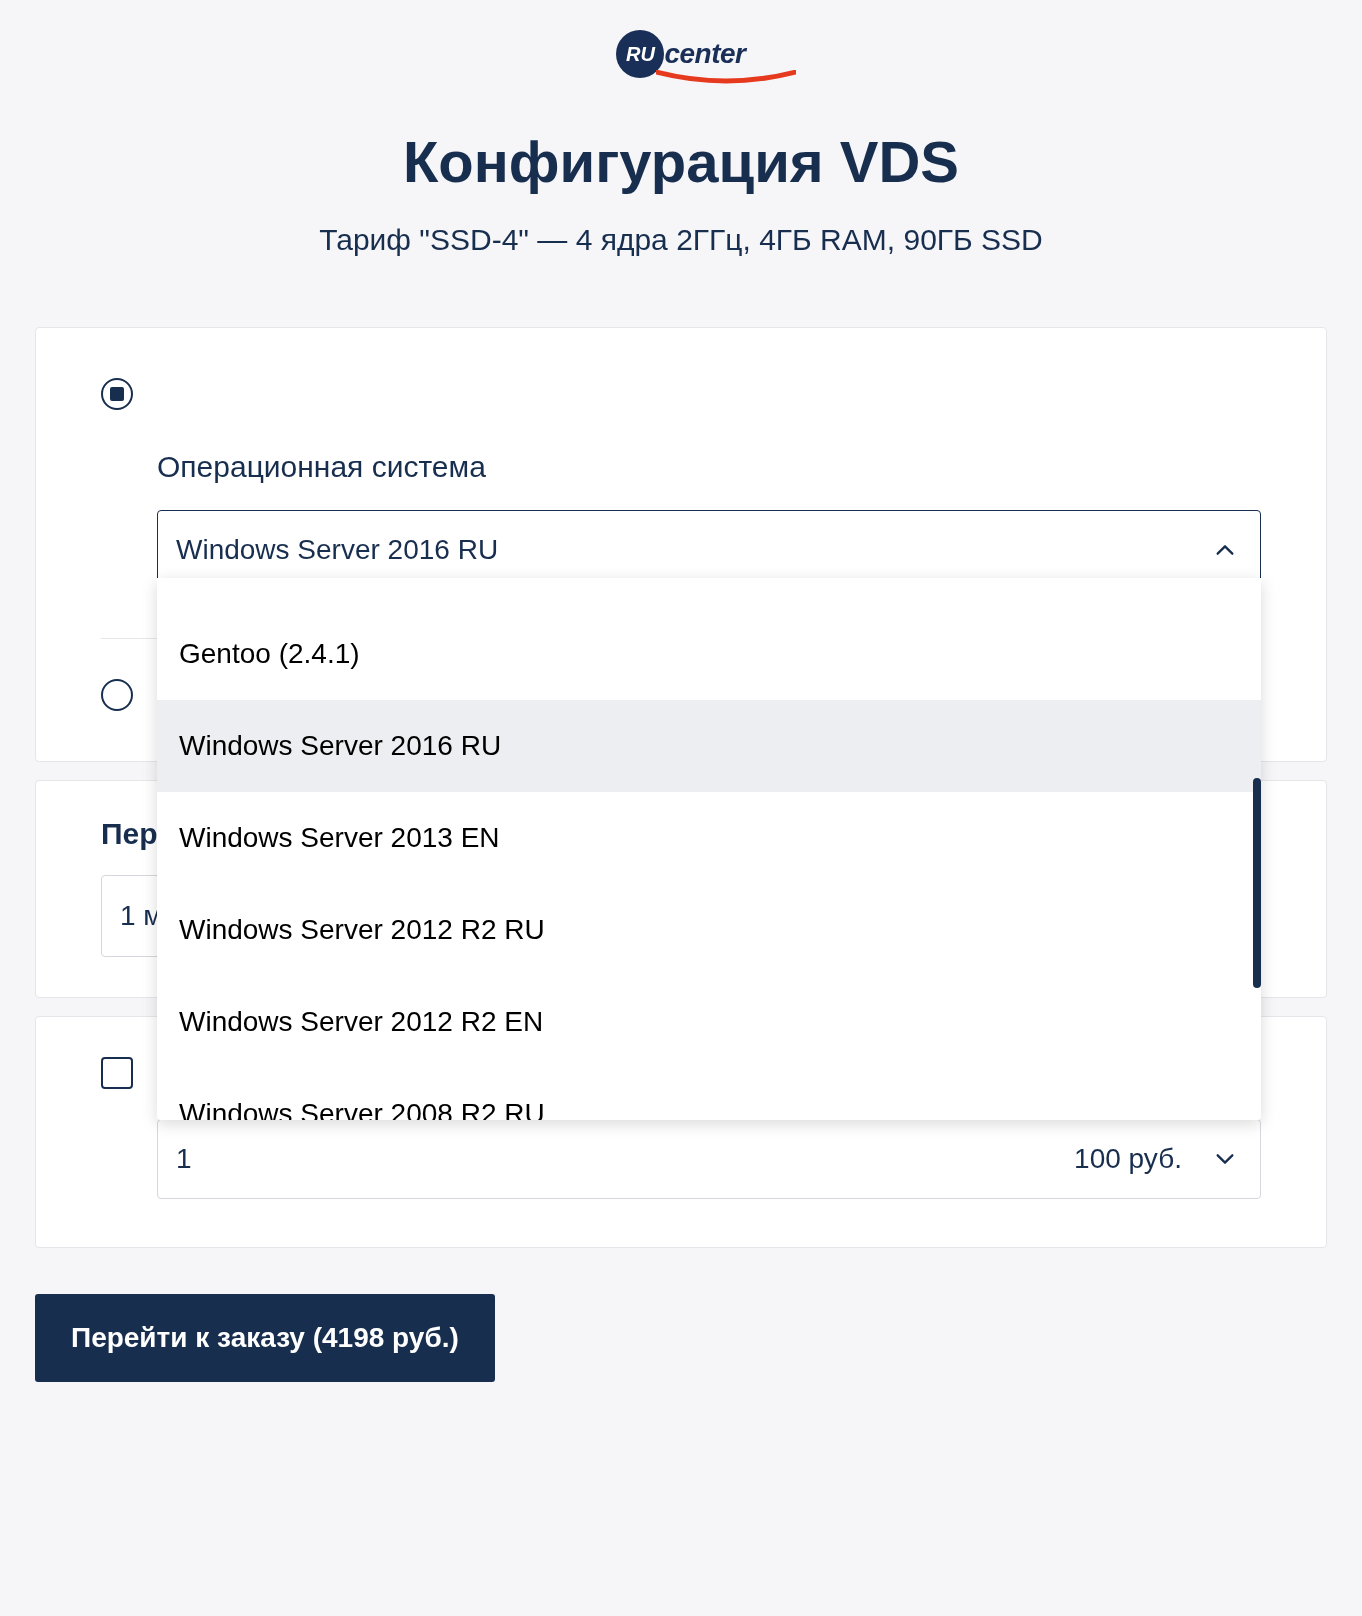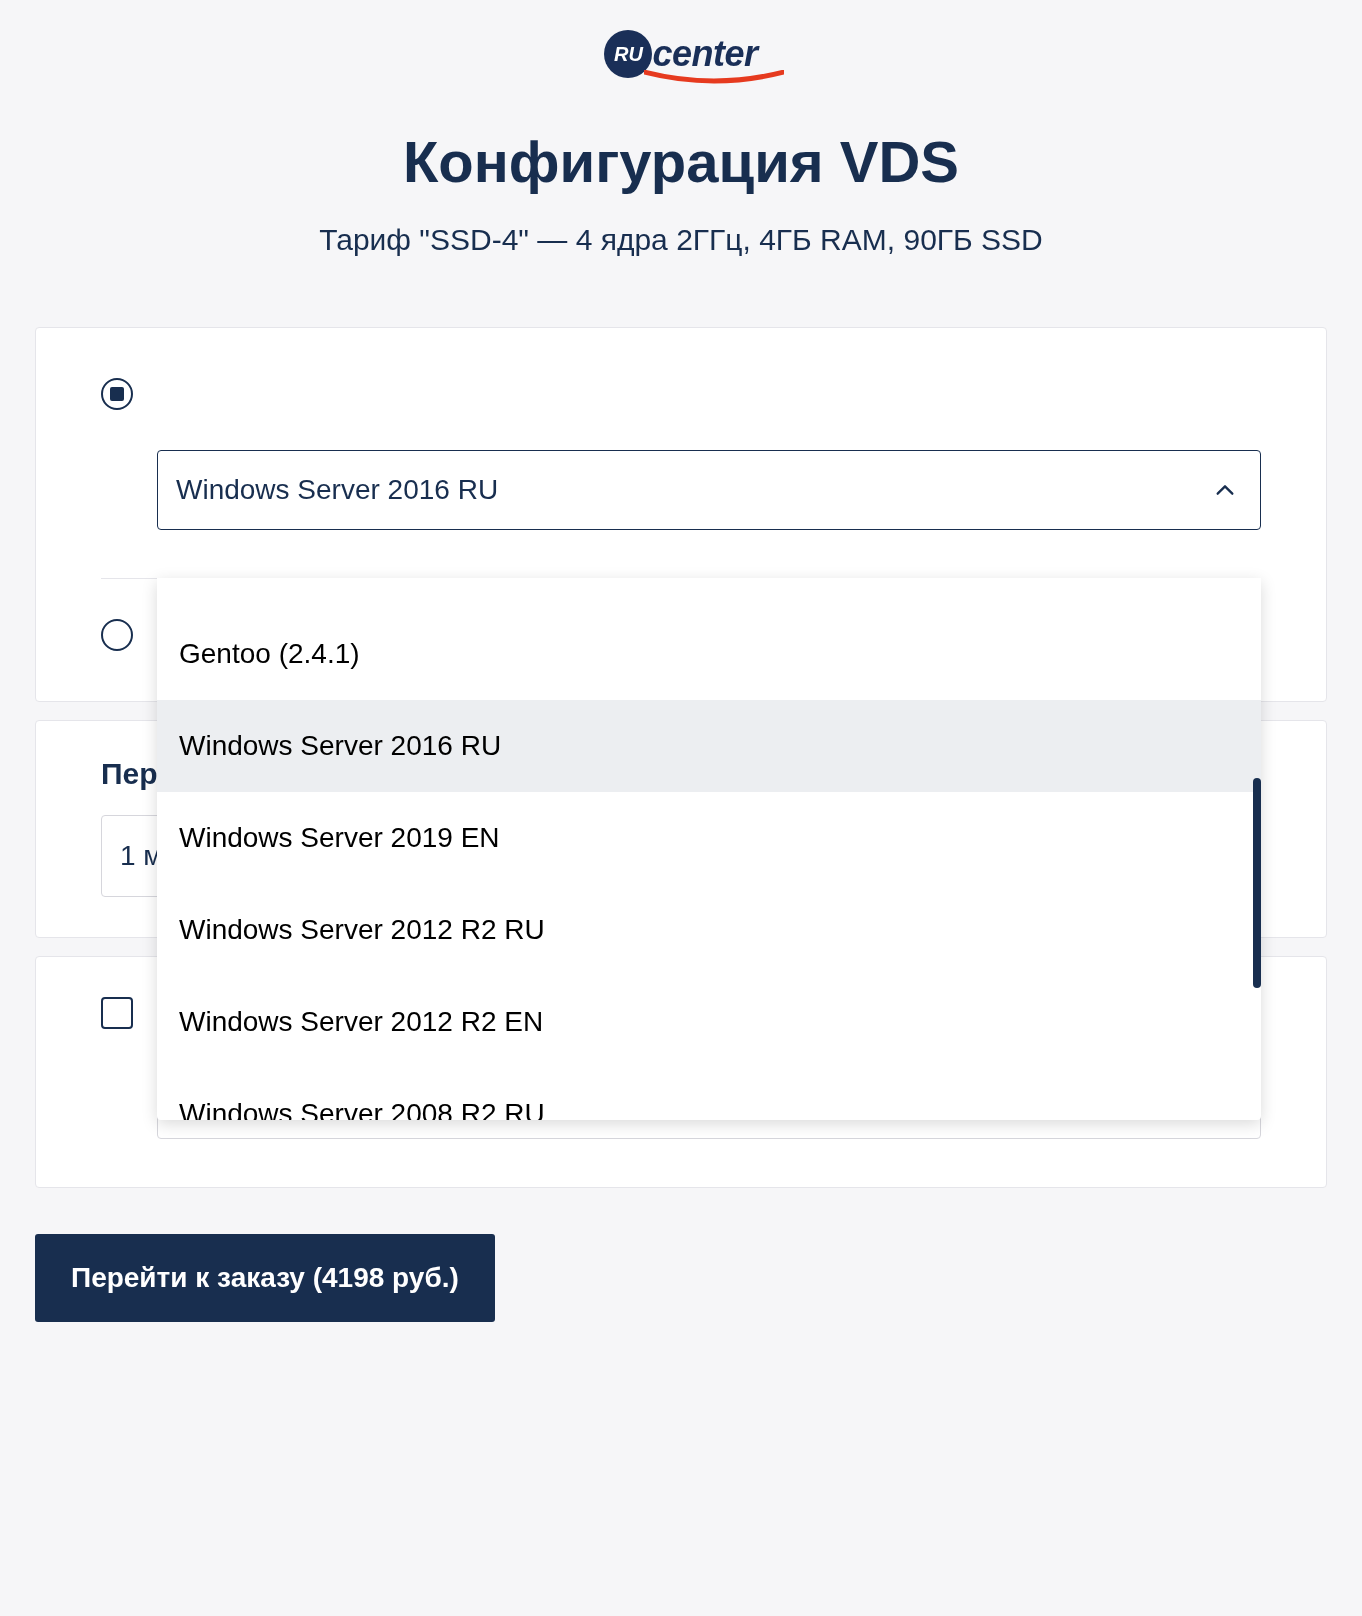--- a/index.html
+++ b/index.html
@@ -31,21 +31,21 @@
       background: #1a2f58;
       display: flex;
       align-items: center;
       justify-content: center;
       color: #fff;
       font-weight: 700;
       font-size: 20px;
       font-style: italic;
     }
     .logo-text {
-      font-size: 36px;
+      font-size: 28px;
       font-weight: 700;
       font-style: italic;
       color: #1a2f58;
       letter-spacing: -0.5px;
     }
     .logo-swoosh {
       position: absolute;
       bottom: -6px;
       left: 40px;
       width: 140px;
@@ -260,20 +260,21 @@
 </div>
 
 <h1 class="page-title">Конфигурация VDS</h1>
 <div class="tariff-line">Тариф "SSD-4" — 4 ядра 2ГГц, 4ГБ RAM, 90ГБ SSD</div>
 
 <div class="card">
   <div class="radio-row">
     <div class="radio checked"></div>
   </div>
 
+  <div class="section-heading">Операционная система</div>
 
   <div class="select-box">
     <span>Windows Server 2016 RU</span>
     <svg class="chevron" viewBox="0 0 24 24">
       <path d="M4 16 L12 8 L20 16" stroke="#182e4f" stroke-width="2.5" fill="none" stroke-linecap="round" stroke-linejoin="round"></path>
     </svg>
   </div>
 
   <hr class="divider">
 
@@ -282,21 +283,21 @@
     <div class="radio-label"></div>
   </div>
 
   <div class="dropdown-panel">
     <div class="dropdown-scroll">
       <div class="dropdown-item partial-top">
         
       </div>
       <div class="dropdown-item">Gentoo (2.4.1)</div>
       <div class="dropdown-item selected">Windows Server 2016 RU</div>
-      <div class="dropdown-item">Windows Server 2019 EN</div>
+      <div class="dropdown-item">Windows Server 2013 EN</div>
       <div class="dropdown-item">Windows Server 2012 R2 RU</div>
       <div class="dropdown-item">Windows Server 2012 R2 EN</div>
       <div class="dropdown-item partial-bottom">Windows Server 2008 R2 RU</div>
       <div class="dropdown-scrollbar"></div>
     </div>
   </div>
 </div>
 
 <div class="card period-card">
   <div class="period-label">Пер</div>

